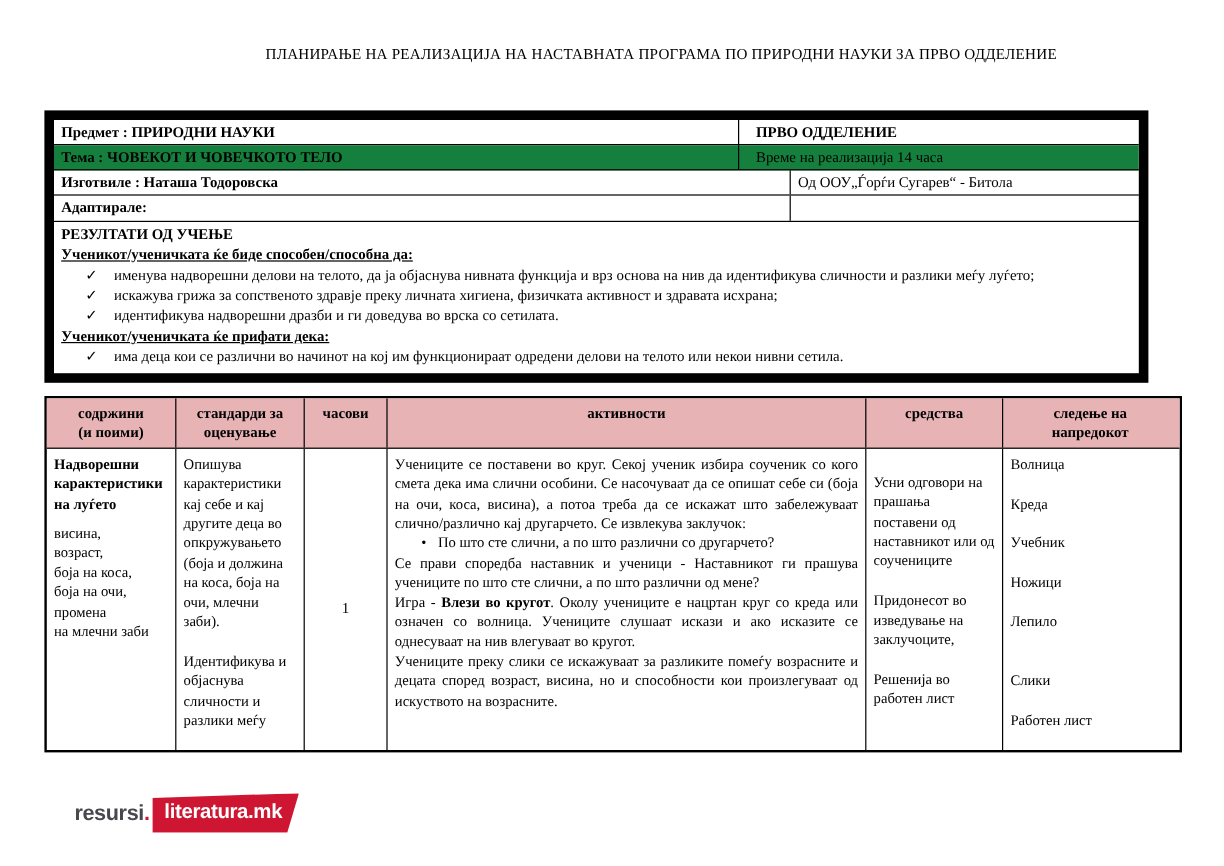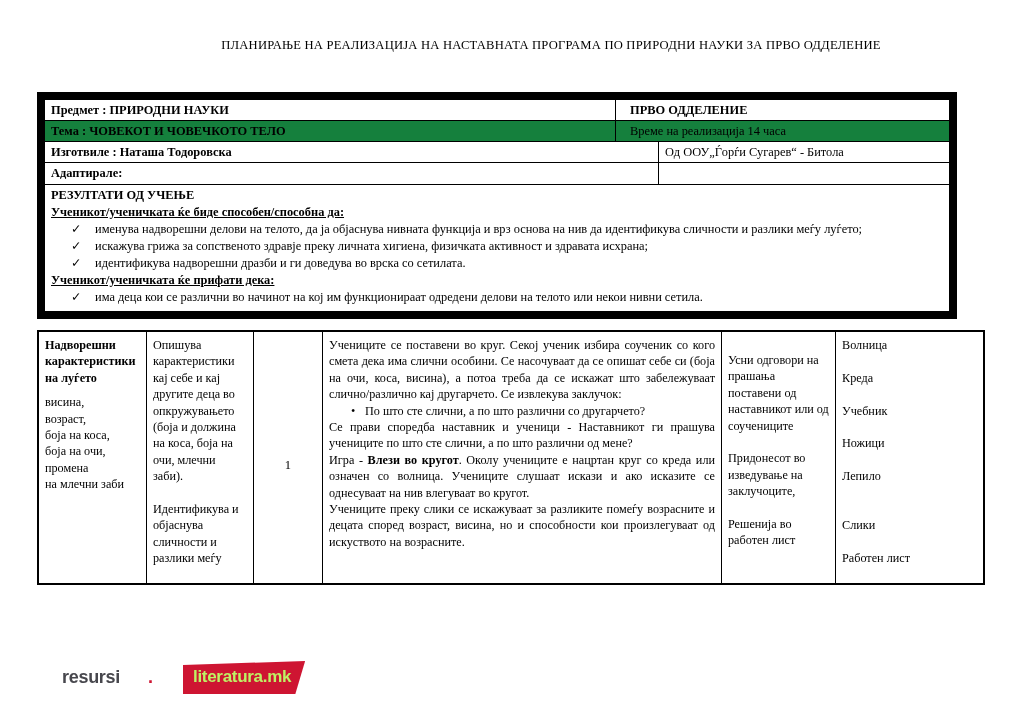--- a/index.html
+++ b/index.html
@@ -41,24 +41,24 @@
   .pre{white-space:pre-line;overflow-wrap:break-word;}
   .topic-title{font-weight:bold;overflow-wrap:break-word;word-break:break-word;margin-bottom:8px;}
   .hours-cell{display:flex;align-items:center;justify-content:center;font-size:12.6px;padding-top:20px;}
   .activities p{margin:0;text-align:justify;}
   .bullet-row{display:flex;}
   .bullet-glyph{flex:0 0 14px;margin-left:22px;}
   .monitoring{padding-top:20px;}
 
   
   .logo{position:absolute;left:62px;top:661px;display:flex;align-items:center;
-        font-family:"Liberation Sans", sans-serif;font-weight:bold;gap:28px;}
+        font-family:"Liberation Sans", sans-serif;font-weight:bold;}
   .logo-prefix{color:#47474d;font-size:18px;letter-spacing:-0.3px;}
   .logo-dot{color:#ce1532;font-size:18px;}
-  .logo-banner{margin-left:2px;background:#ce1532;color:#bef264;font-size:17px;
+  .logo-banner{margin-left:2px;background:#ce1532;color:#ffffff;font-size:17px;
         letter-spacing:-0.3px;padding:6px 14px 7px 10px;
         clip-path:polygon(0 12%, 100% 0, 92% 100%, 0 100%);}
 </style>
 </head>
 <body>
 
 <div class="page">
 
   <div class="doc-title">ПЛАНИРАЊЕ НА РЕАЛИЗАЦИЈА НА НАСТАВНАТА ПРОГРАМА ПО ПРИРОДНИ НАУКИ  ЗА ПРВО ОДДЕЛЕНИЕ</div>
 
@@ -96,20 +96,31 @@
       </div>
       <div class="res-sub">Ученикот/ученичката ќе прифати дека:</div>
       <div class="check-item">
         <span class="check-glyph">✓</span>
         <span class="check-text">има деца кои се различни во начинот на кој им функционираат одредени делови на телото или некои нивни сетила.</span>
       </div>
     </div>
   </div>
 
   <div class="main-table">
+    <div class="mt-row mt-head">
+      <div class="mt-hc">содржини
+(и поими)</div>
+      <div class="mt-hc">стандарди за
+оценување</div>
+      <div class="mt-hc">часови</div>
+      <div class="mt-hc">активности</div>
+      <div class="mt-hc">средства</div>
+      <div class="mt-hc">следење на
+напредокот</div>
+    </div>
     <div class="mt-row mt-body">
       <div class="mt-bc">
         <div class="topic-title">Надворешни карактеристики на луѓето</div>
         <div class="pre">висина,
 возраст,
 боја на коса,
 боја на очи,
 промена
 на млечни заби</div>
       </div>

